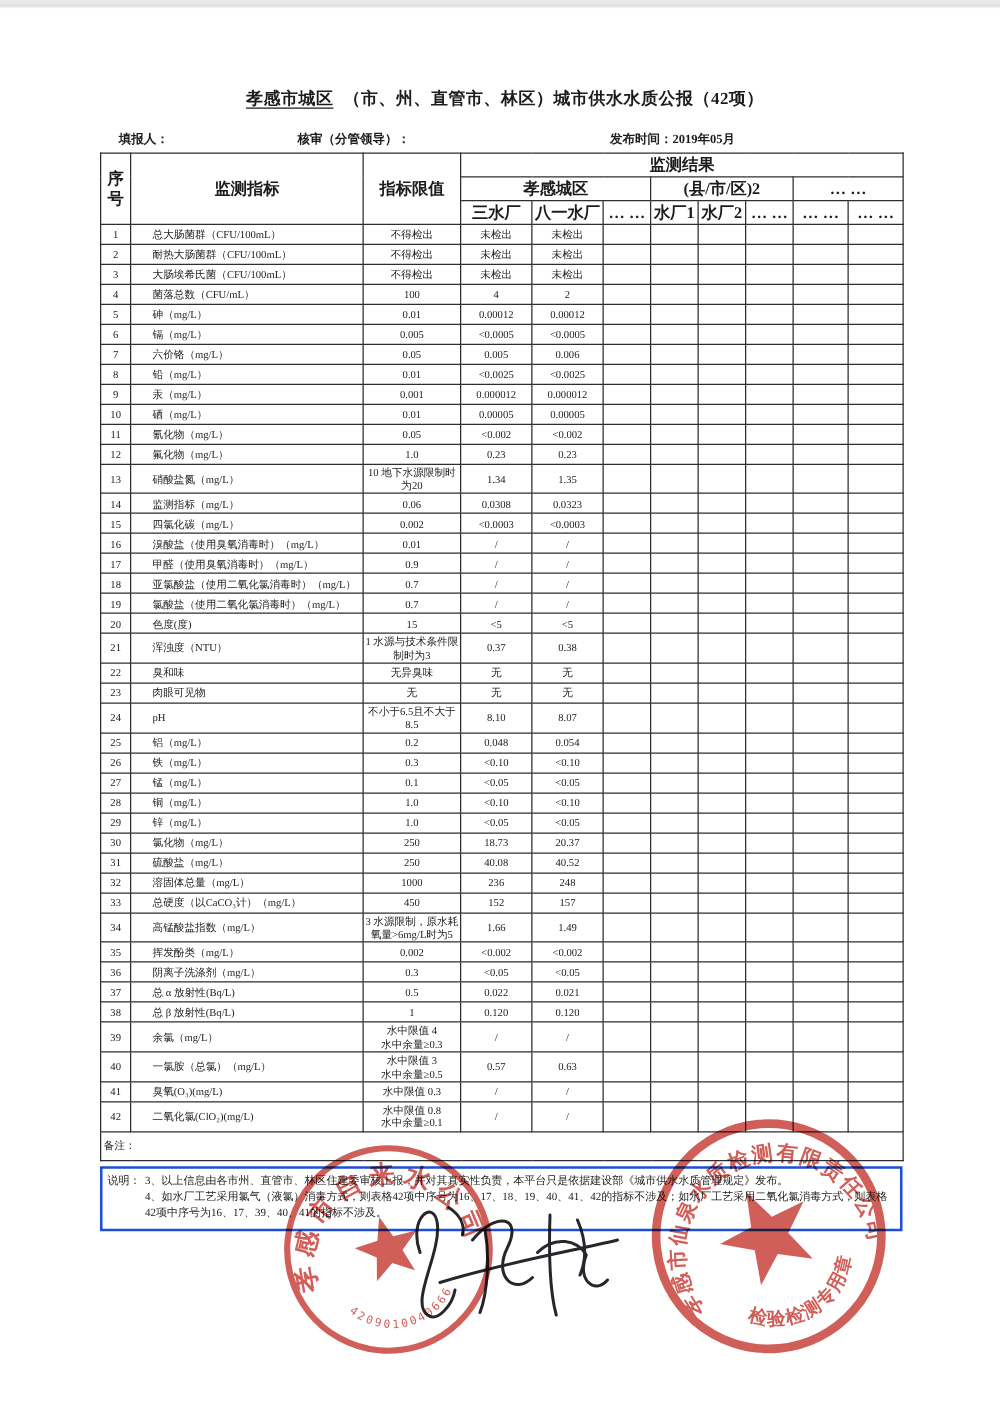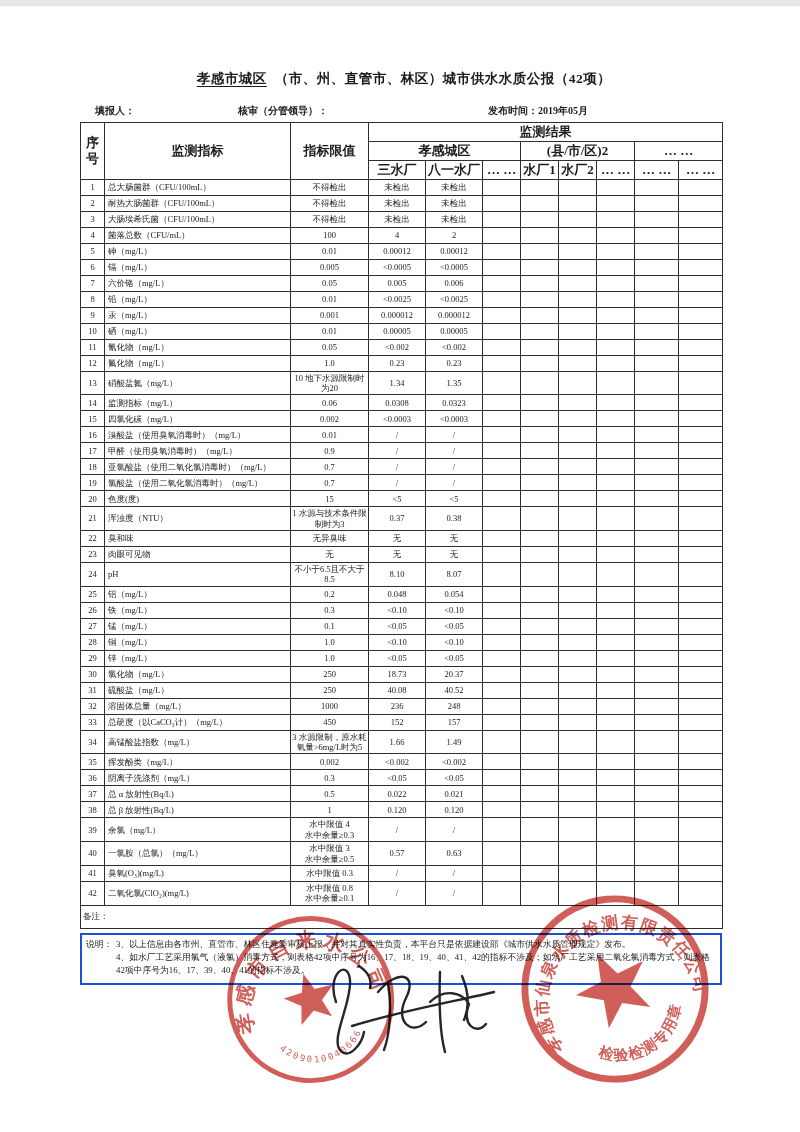--- a/index.html
+++ b/index.html
@@ -21,21 +21,21 @@
   .m-filler{left:95px;}
   .m-review{left:238px;}
   .m-publish{left:488px;}
 
   .tablewrap{position:absolute;left:80px;top:118px;width:642px;}
   table{table-layout:fixed;width:642px;border-collapse:collapse;}
   th,td{border:1px solid #2e2e2e;font-size:8.5px;line-height:1.22;
     text-align:center;vertical-align:middle;padding:1px 1px;font-weight:normal;
     overflow:hidden;}
   thead th{font-weight:bold;font-size:13px;height:15px;}
-  td.c-name{text-align:left;padding-left:3px;}
+  td.c-name{text-align:left;padding-left:17px;}
   td.c-limit{white-space:pre-line;}
   tbody td{height:13px;}
   tr.remark td{height:20px;text-align:center;padding-left:2px;}
 
   .notes{border:2px solid #1d4ed8;margin-top:4px;padding:3px 6px 6px 4px;
     font-size:8.8px;line-height:1.5;display:flex;}
   .notes .lbl{flex:0 0 30px;font-weight:normal;white-space:nowrap;}
   .notes .items{flex:1;}
   .notes p{margin:0 0 0 0;text-indent:0;}
 

